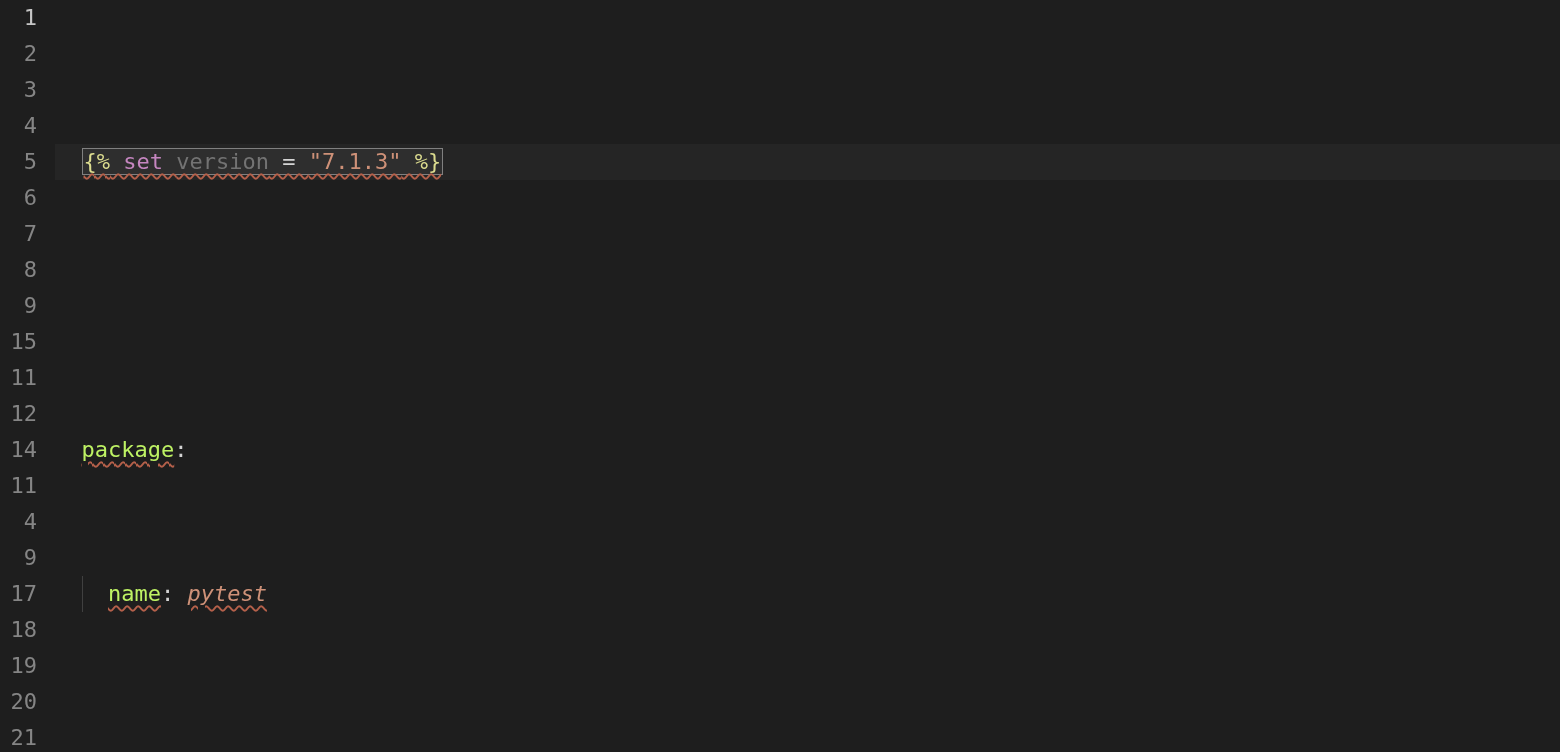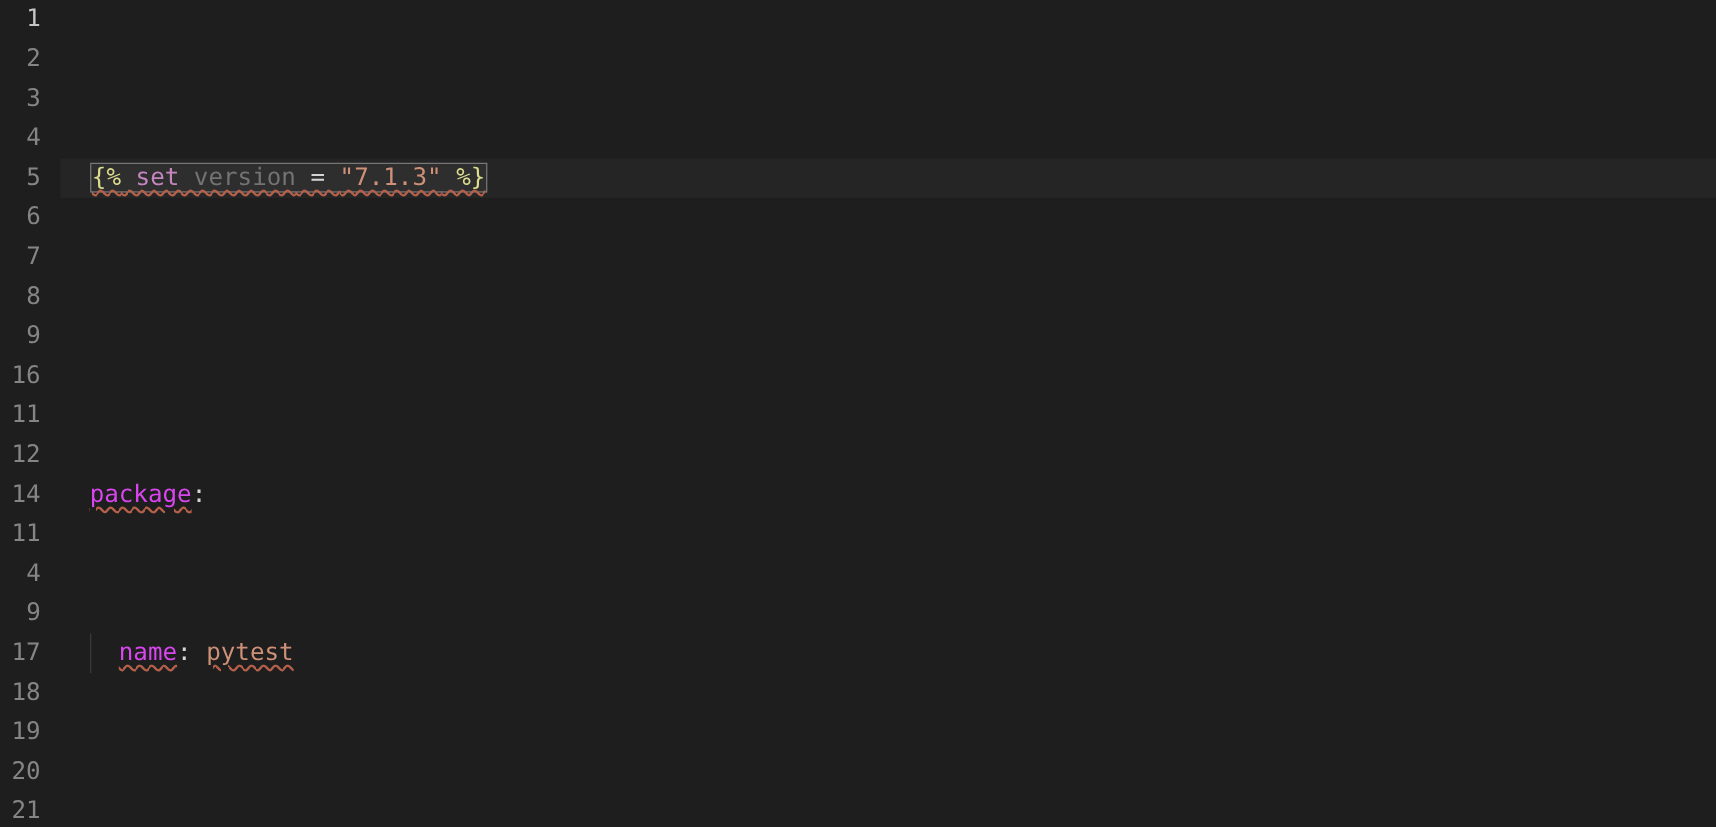--- a/index.html
+++ b/index.html
@@ -50,23 +50,23 @@
     text-decoration-line: underline;
     text-decoration-style: wavy;
     text-decoration-color: #b5604a;
     text-decoration-thickness: 2px;
     text-underline-offset: 4px;
   } 
   .c-jinja-kw { color: #c586c0; }
   .c-jinja-var { color: #737373; }
   .c-op { color: #d4d4d4; }
   .c-str { color: #ce9178; }
-  .c-key { color: #d946ef; }
+  .c-key { color: #bef264; }
   .c-colon { color: #d4d4d4; }
-  .c-val { color: #ce9178; }
+  .c-val { color: #ce9178; font-style: italic; }
   .c-brace { color: #dcdc8f; }
 
   .hl-box {
     border: 1px solid #808080;
     padding: 0 1px;
     background: rgba(100,100,100,0.15);
   }
 
   .codelens {
     position: absolute;
@@ -85,21 +85,21 @@
   <div class="gutter">
     <div class="ln active">1</div>
     <div class="ln">2</div>
     <div class="ln">3</div>
     <div class="ln">4</div>
     <div class="ln">5</div>
     <div class="ln">6</div>
     <div class="ln">7</div>
     <div class="ln">8</div>
     <div class="ln">9</div>
-    <div class="ln">16</div>
+    <div class="ln">15</div>
     <div class="ln">11</div>
     <div class="ln">12</div>
     <div class="ln">14</div>
     <div class="ln">11</div>
     <div class="ln">4</div>
     <div class="ln">9</div>
     <div class="ln">17</div>
     <div class="ln">18</div>
     <div class="ln">19</div>
     <div class="ln">20</div>

